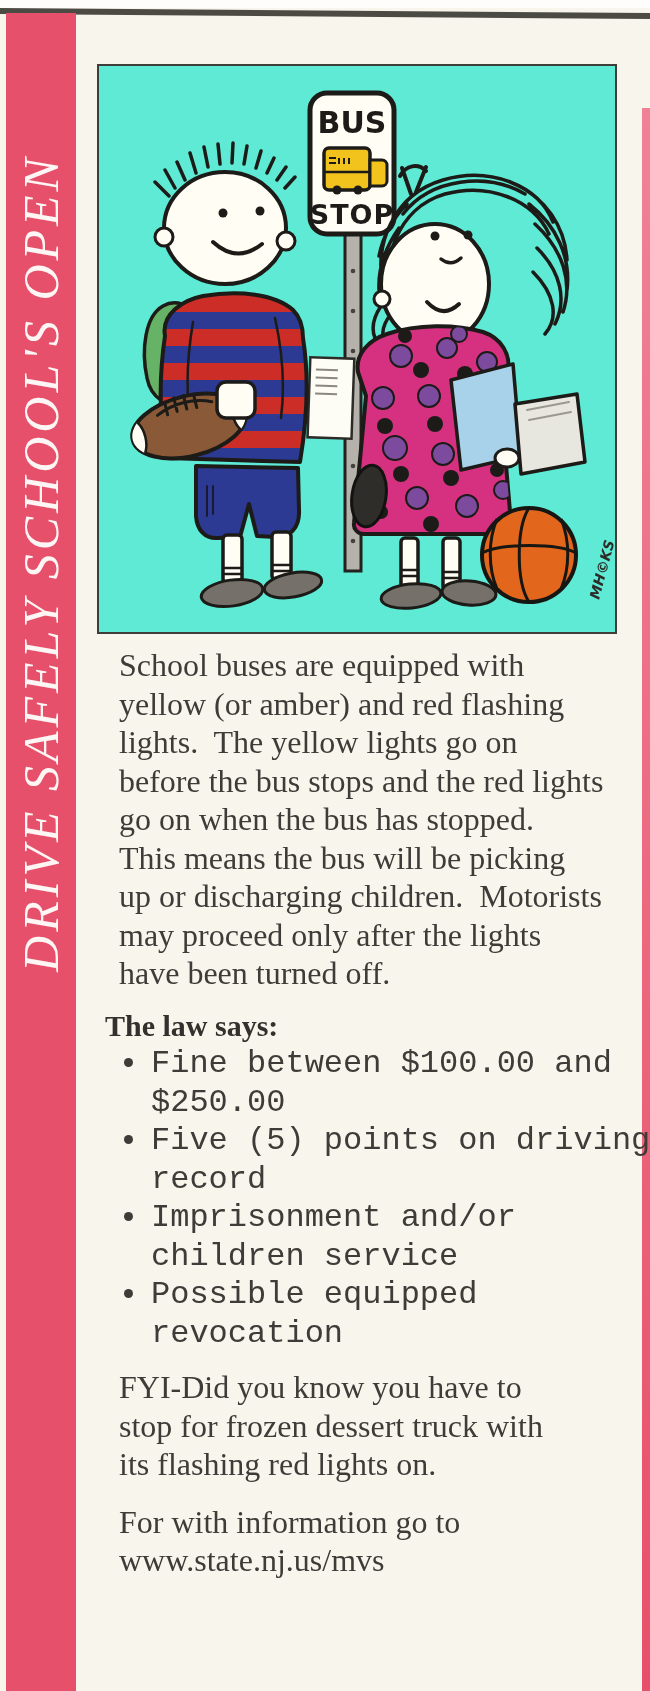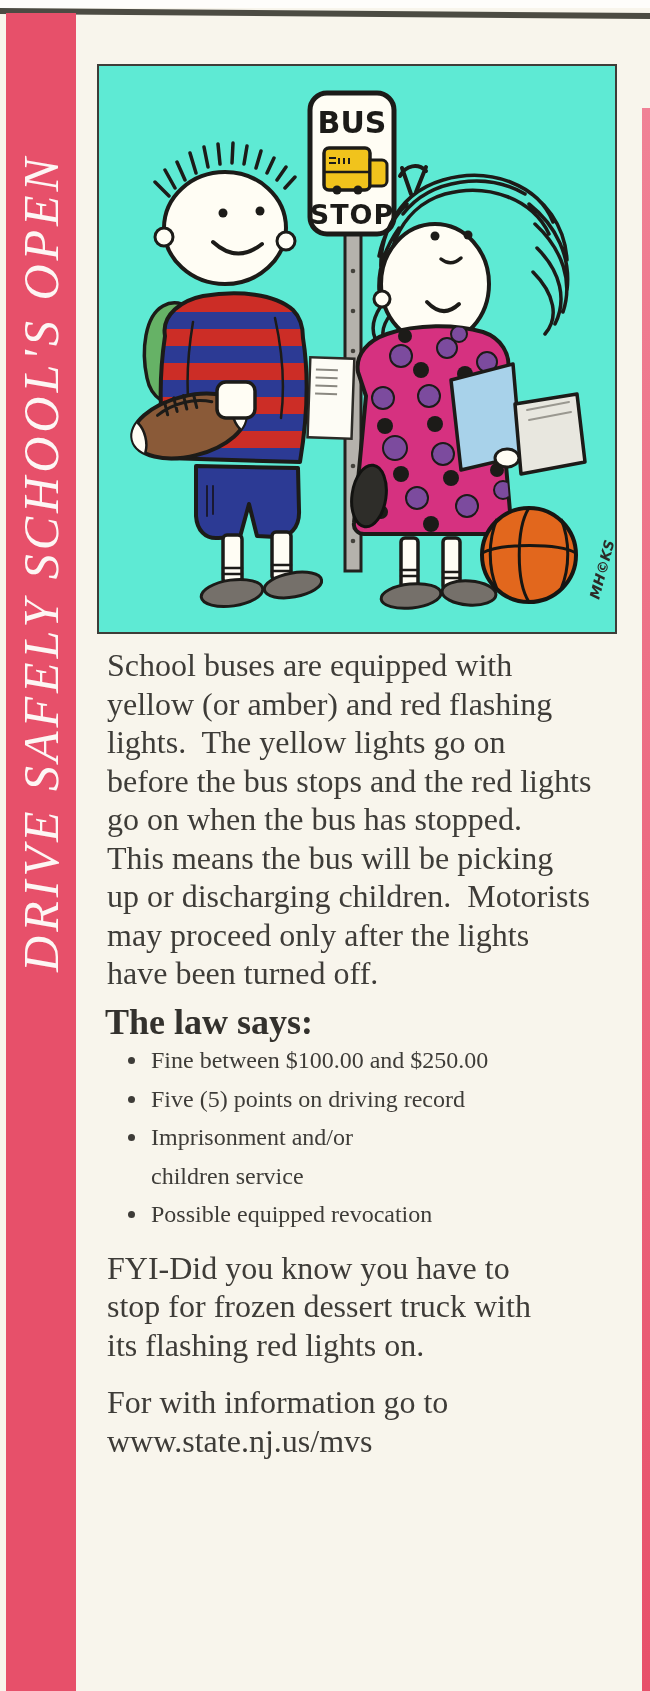--- a/index.html
+++ b/index.html
@@ -10,27 +10,27 @@
             transform:rotate(0.45deg);transform-origin:left center;}
   .ribbon{position:absolute;left:6px;top:13px;width:70px;height:1678px;background:var(--ribbon-red,#e7506a);}
   .ribbon-text{position:absolute;width:1060px;height:70px;left:-495px;top:515px;transform:rotate(-90deg);
                text-align:center;line-height:70px;font-style:italic;font-size:50px;letter-spacing:4px;
                color:#fdf6f4;white-space:nowrap;font-family:"Liberation Serif",serif;}
   .right-strip{position:absolute;right:0;top:108px;width:8px;height:1583px;
                background:linear-gradient(to bottom,#f08296,var(--ribbon-red,#e7506a));}
   .content{position:absolute;left:105px;top:64px;width:546px;color:var(--body-text,#3e3c38);}
   .frame{width:516px;height:566px;border:2px solid var(--frame-border,#3e3d38);background:#5eead4;margin-left:-8px;}
   .frame svg{display:block;}
-  .t{font-size:32px;line-height:38.5px;margin:2px;white-space:pre-wrap;}
+  .t{font-size:32px;line-height:38.5px;margin:14px;white-space:pre-wrap;}
   .intro{margin-top:12px;}
-  .t-head{font-size:36px;line-height:38.5px;margin:0;font-weight:bold;color:#33312d;font-family:"Liberation Serif",serif;}
+  .t-head{font-size:30px;line-height:38.5px;margin:0;font-weight:bold;color:#33312d;font-family:"Liberation Serif",serif;}
   .law-head{margin-top:10px;}
   .pen-head{margin-top:14px;}
   ul.pen{margin:0;padding-left:44px;list-style:disc outside;}
-  ul.pen li{font-size:24px;line-height:38.5px;white-space:pre-wrap;padding-left:2px;}
+  ul.pen li{font-size:32px;line-height:38.5px;white-space:pre-wrap;padding-left:2px;font-family:Liberation Mono, monospace;}
   .fyi{margin-top:15px;}
   .info{margin-top:19px;}
   
   .fill-busyellow{fill:var(--bus-yellow,#f1c31c);}
   .fill-red{fill:var(--shirt-red,#cc2d26);}
   .fill-blue{fill:var(--shirt-blue,#2c3a94);}
   .fill-green{fill:var(--backpack-green,#66b266);}
   .fill-pink{fill:var(--dress-pink,#d63180);}
   .fill-purple{fill:var(--dot-purple,#7c4b9e);}
   .fill-orange{fill:var(--basketball-orange,#e2671d);}

